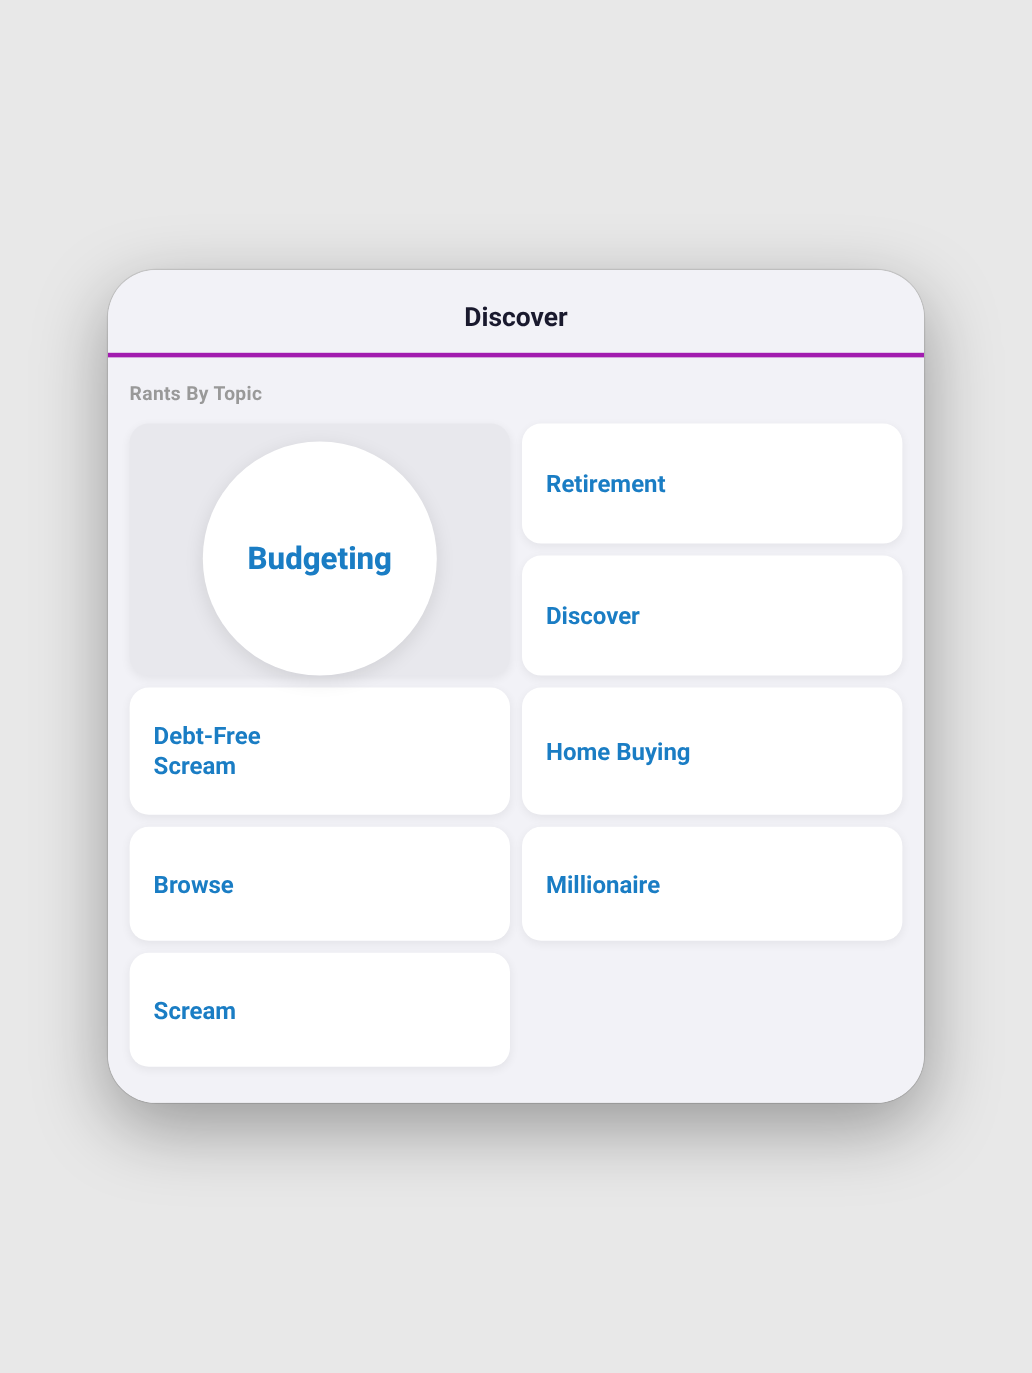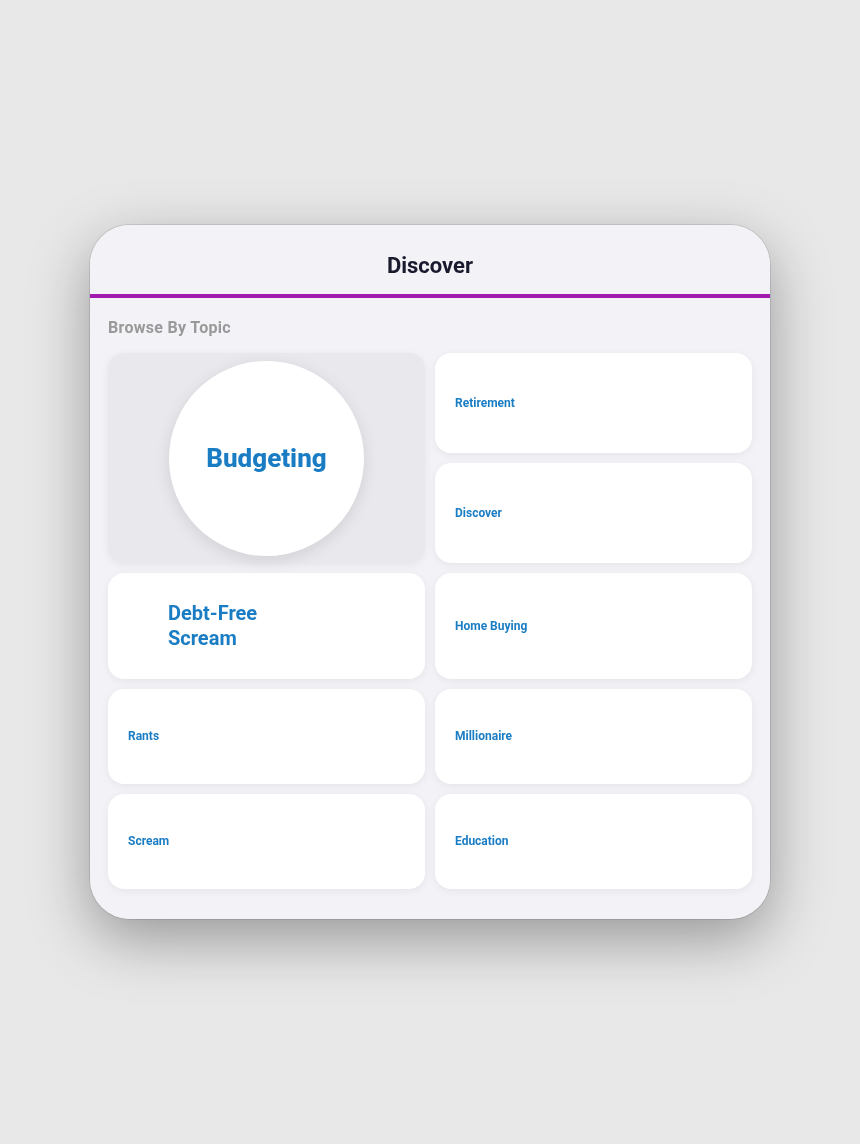--- a/index.html
+++ b/index.html
@@ -66,39 +66,39 @@
       padding: 28px 20px;
       display: flex;
       align-items: center;
       justify-content: flex-start;
       box-shadow: 0 2px 8px rgba(0,0,0,0.06);
       cursor: pointer;
       min-height: 95px;
     }
 
     .topic-label {
-      font-size: 12px;
+      font-size: 20px;
       font-weight: 700;
       color: #1a7dc4;
       line-height: 1.2;
     }
 
     
     .budgeting-wrapper {
       position: relative;
       grid-row: 1 / 3;
       grid-column: 1;
     }
 
     .budgeting-card {
       background: #e8e8ed;
       border-radius: 16px;
       min-height: 210px;
       display: flex;
-      align-items: center;
+      align-items: flex-end;
       justify-content: center;
       box-shadow: 0 2px 8px rgba(0,0,0,0.06);
       cursor: pointer;
     }
 
     .budgeting-circle {
       width: 195px;
       height: 195px;
       border-radius: 50%;
       background: #ffffff;
@@ -117,35 +117,34 @@
     
     .debt-card {
       min-height: 100px;
     }
 
     .debt-label {
       font-size: 20px;
       font-weight: 700;
       color: #1a7dc4;
       line-height: 1.25;
-      margin-left: 40px;
     }
   </style>
 </head>
 <body>
 
 <div class="phone-container">
 
   <div class="header">
     <span class="header-title">Discover</span>
   </div>
 
   <div class="content">
 
-    <div class="browse-label">Browse By Topic</div>
+    <div class="browse-label">Rants By Topic</div>
 
     <div class="grid-container">
 
       <div class="budgeting-wrapper">
         <div class="budgeting-card">
           <div class="budgeting-circle">
             <span class="budgeting-label">Budgeting</span>
           </div>
         </div>
       </div>
@@ -161,32 +160,29 @@
       <div class="topic-card debt-card">
         <span class="debt-label">Debt-Free<br>Scream</span>
       </div>
 
       <div class="topic-card">
         <span class="topic-label">Home Buying</span>
       </div>
 
 
       <div class="topic-card">
-        <span class="topic-label">Rants</span>
+        <span class="topic-label">Browse</span>
       </div>
 
       <div class="topic-card">
         <span class="topic-label">Millionaire</span>
       </div>
 
       <div class="topic-card">
         <span class="topic-label">Scream</span>
       </div>
 
-      <div class="topic-card">
-        <span class="topic-label">Education</span>
-      </div>
 
 
 
     </div>
   </div>
 </div>
 
 </body></html>

